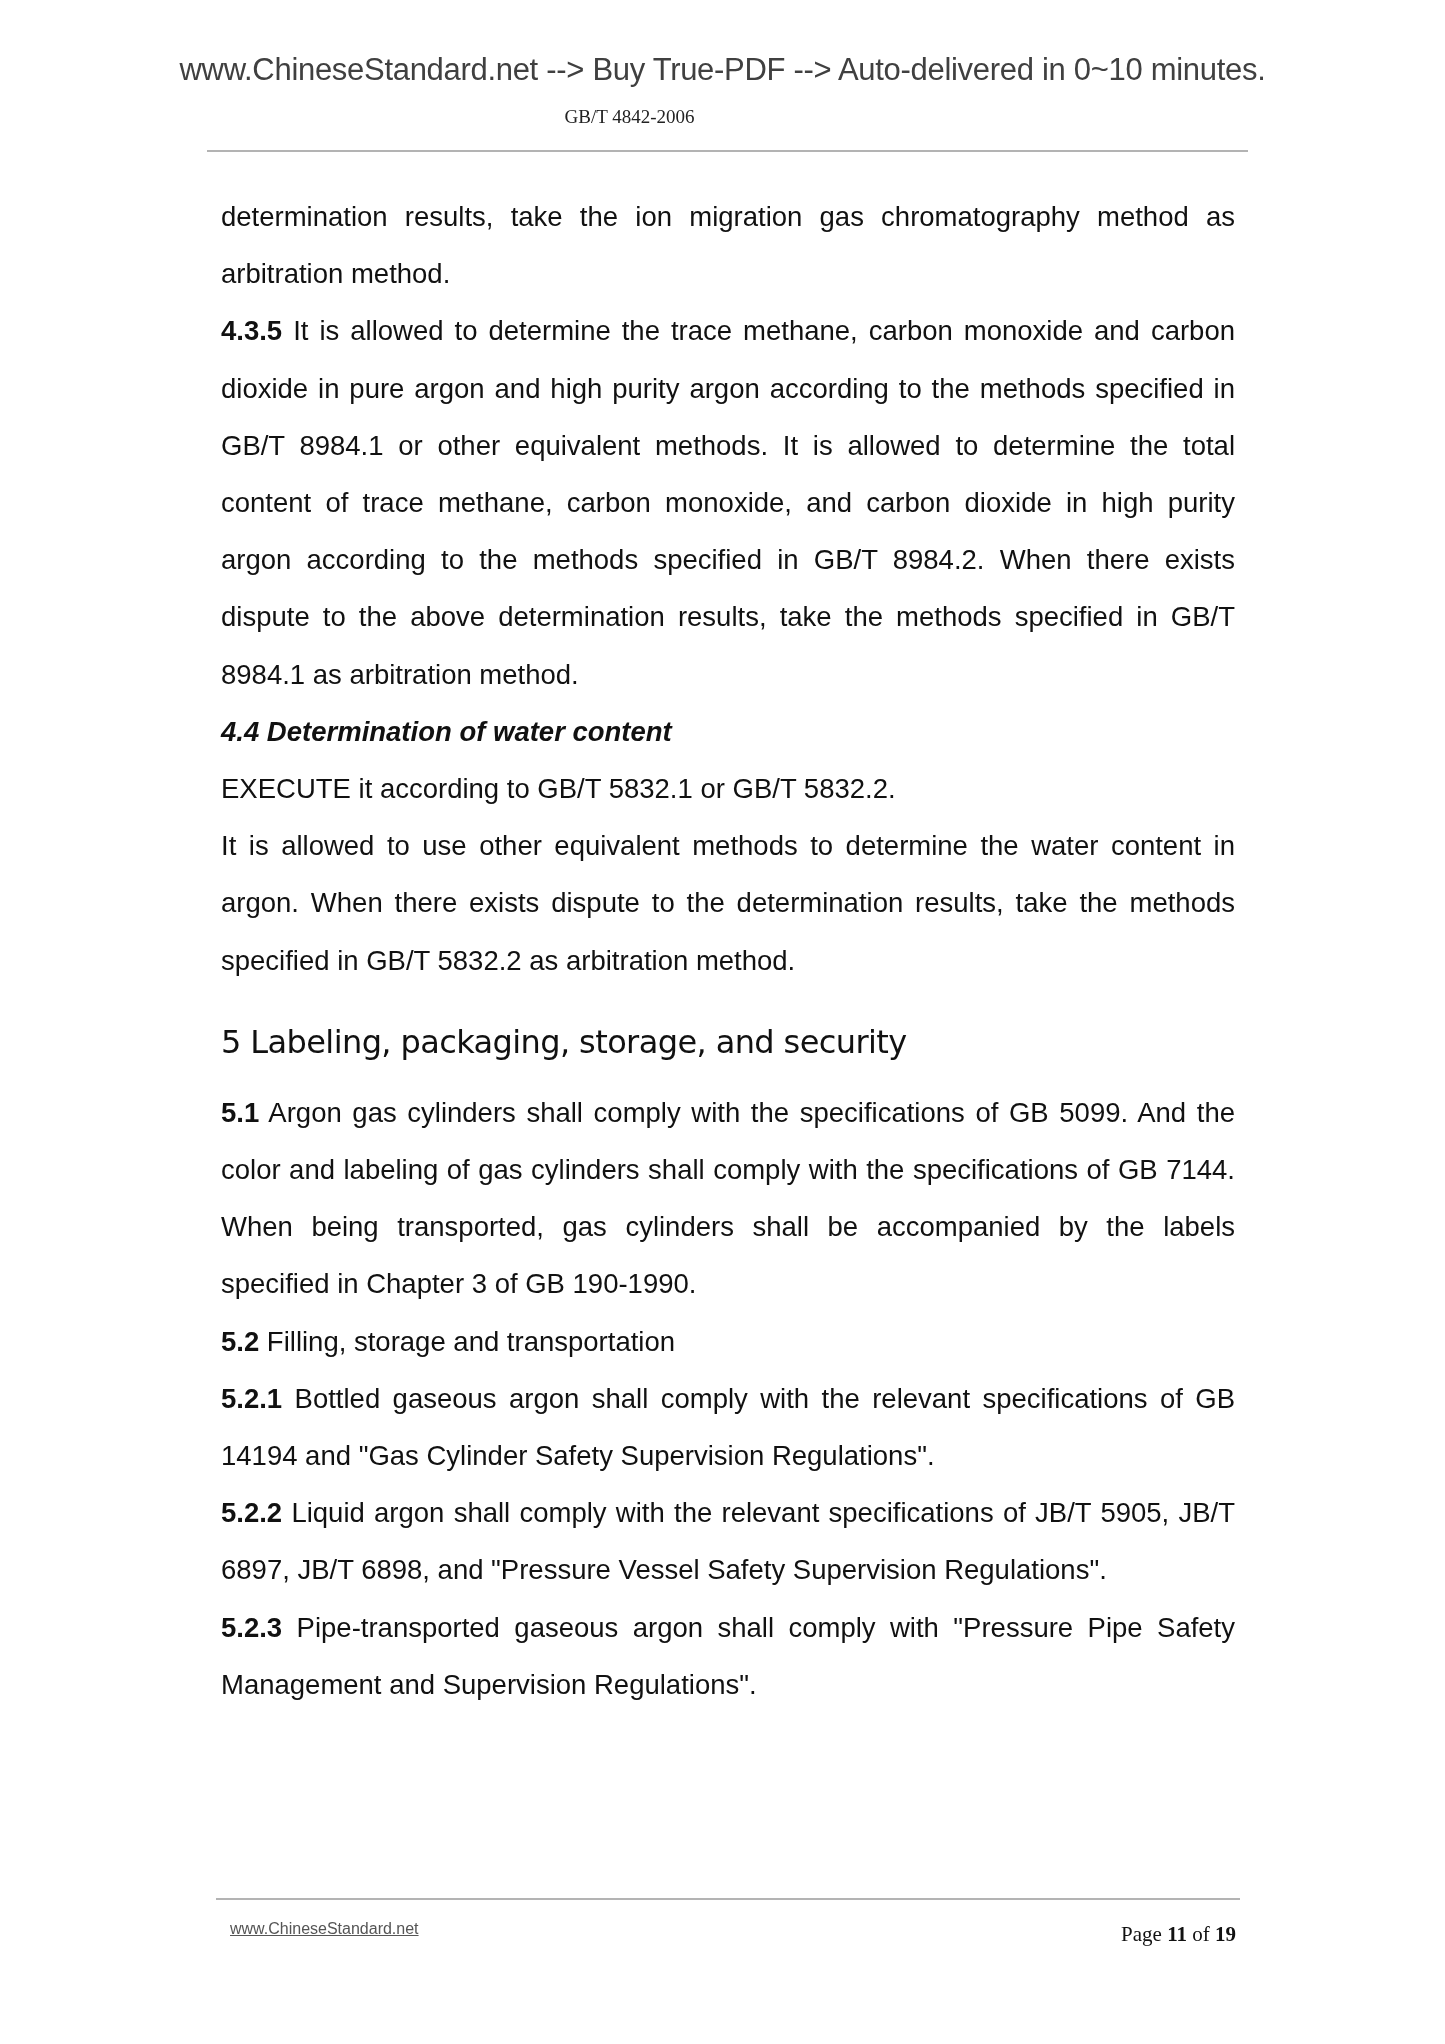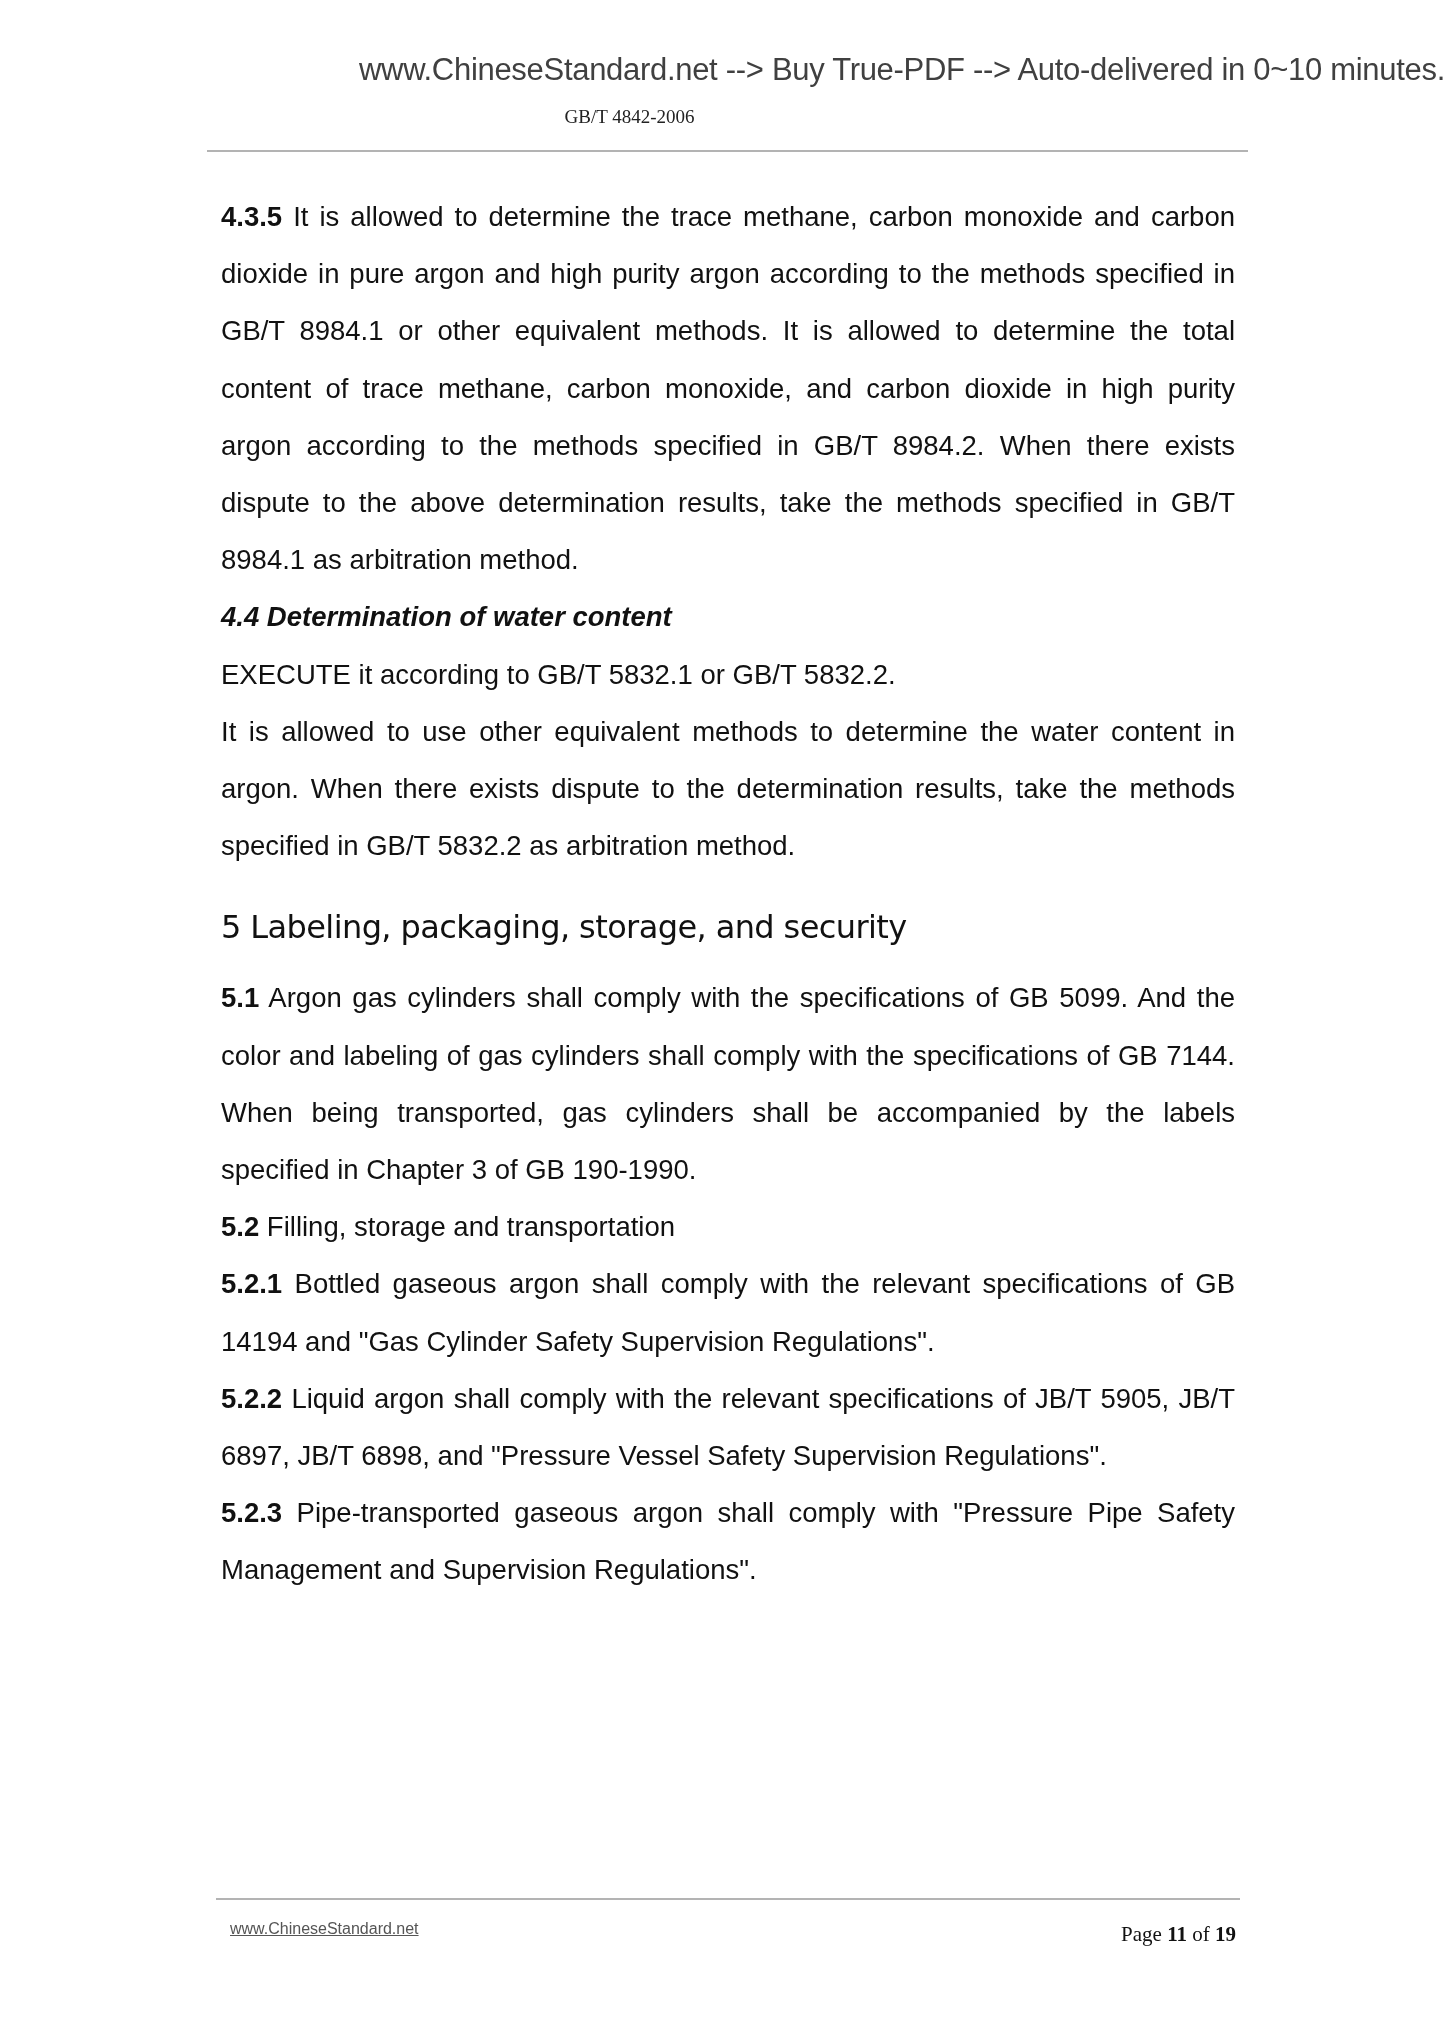--- a/index.html
+++ b/index.html
@@ -1,18 +1,18 @@
 <!DOCTYPE html>
 <html><head>
 <meta charset="utf-8">
 <style>
   html, body { margin:0; padding:0; background:#ffffff; }
   body { width:1445px; height:2044px; position:relative; overflow:hidden; }
   .banner {
-    position:absolute; left:0; top:52px; width:1445px; text-align:right;
+    position:absolute; left:0; top:52px; width:1445px; text-align:center;
     font-family:"Liberation Sans", sans-serif; font-size:31px; color:#404040;
     letter-spacing:-0.3px; white-space:nowrap;
   }
   .doc-code {
     position:absolute; left:0; top:106px; width:1259px; text-align:center;
     font-family:"Liberation Serif", serif; font-size:19px; color:#222;
   }
   .rule { position:absolute; height:2px; background:#b3b3b3; }
   .rule.top { left:207px; width:1041px; top:150px; }
   .rule.bottom { left:216px; width:1024px; top:1898px; }
@@ -41,20 +41,21 @@
   .footer-page b { font-weight:bold; }
 </style>
 </head>
 <body>
 
 <div class="banner">www.ChineseStandard.net --&gt; Buy True-PDF --&gt; Auto-delivered in 0~10 minutes.</div>
 <div class="doc-code">GB/T 4842-2006</div>
 <div class="rule top"></div>
 
 <div class="body">
+  <p class="p">determination results, take the ion migration gas chromatography method as arbitration method.</p>
 
   <p class="p"><b>4.3.5</b><span> It is allowed to determine the trace methane, carbon monoxide and carbon dioxide in pure argon and high purity argon according to the methods specified in GB/T 8984.1 or other equivalent methods. It is allowed to determine the total content of trace methane, carbon monoxide, and carbon dioxide in high purity argon according to the methods specified in GB/T 8984.2. When there exists dispute to the above determination results, take the methods specified in GB/T 8984.1 as arbitration method.</span></p>
 
   <p class="h4">4.4 Determination of water content</p>
   <p class="p">EXECUTE it according to GB/T 5832.1 or GB/T 5832.2.</p>
   <p class="p">It is allowed to use other equivalent methods to determine the water content in argon. When there exists dispute to the determination results, take the methods specified in GB/T 5832.2 as arbitration method.</p>
 
   <p class="h1">5 Labeling, packaging, storage, and security</p>
 
   <p class="p"><b>5.1</b><span> Argon gas cylinders shall comply with the specifications of GB 5099. And the color and labeling of gas cylinders shall comply with the specifications of GB 7144. When being transported, gas cylinders shall be accompanied by the labels specified in Chapter 3 of GB 190-1990.</span></p>

